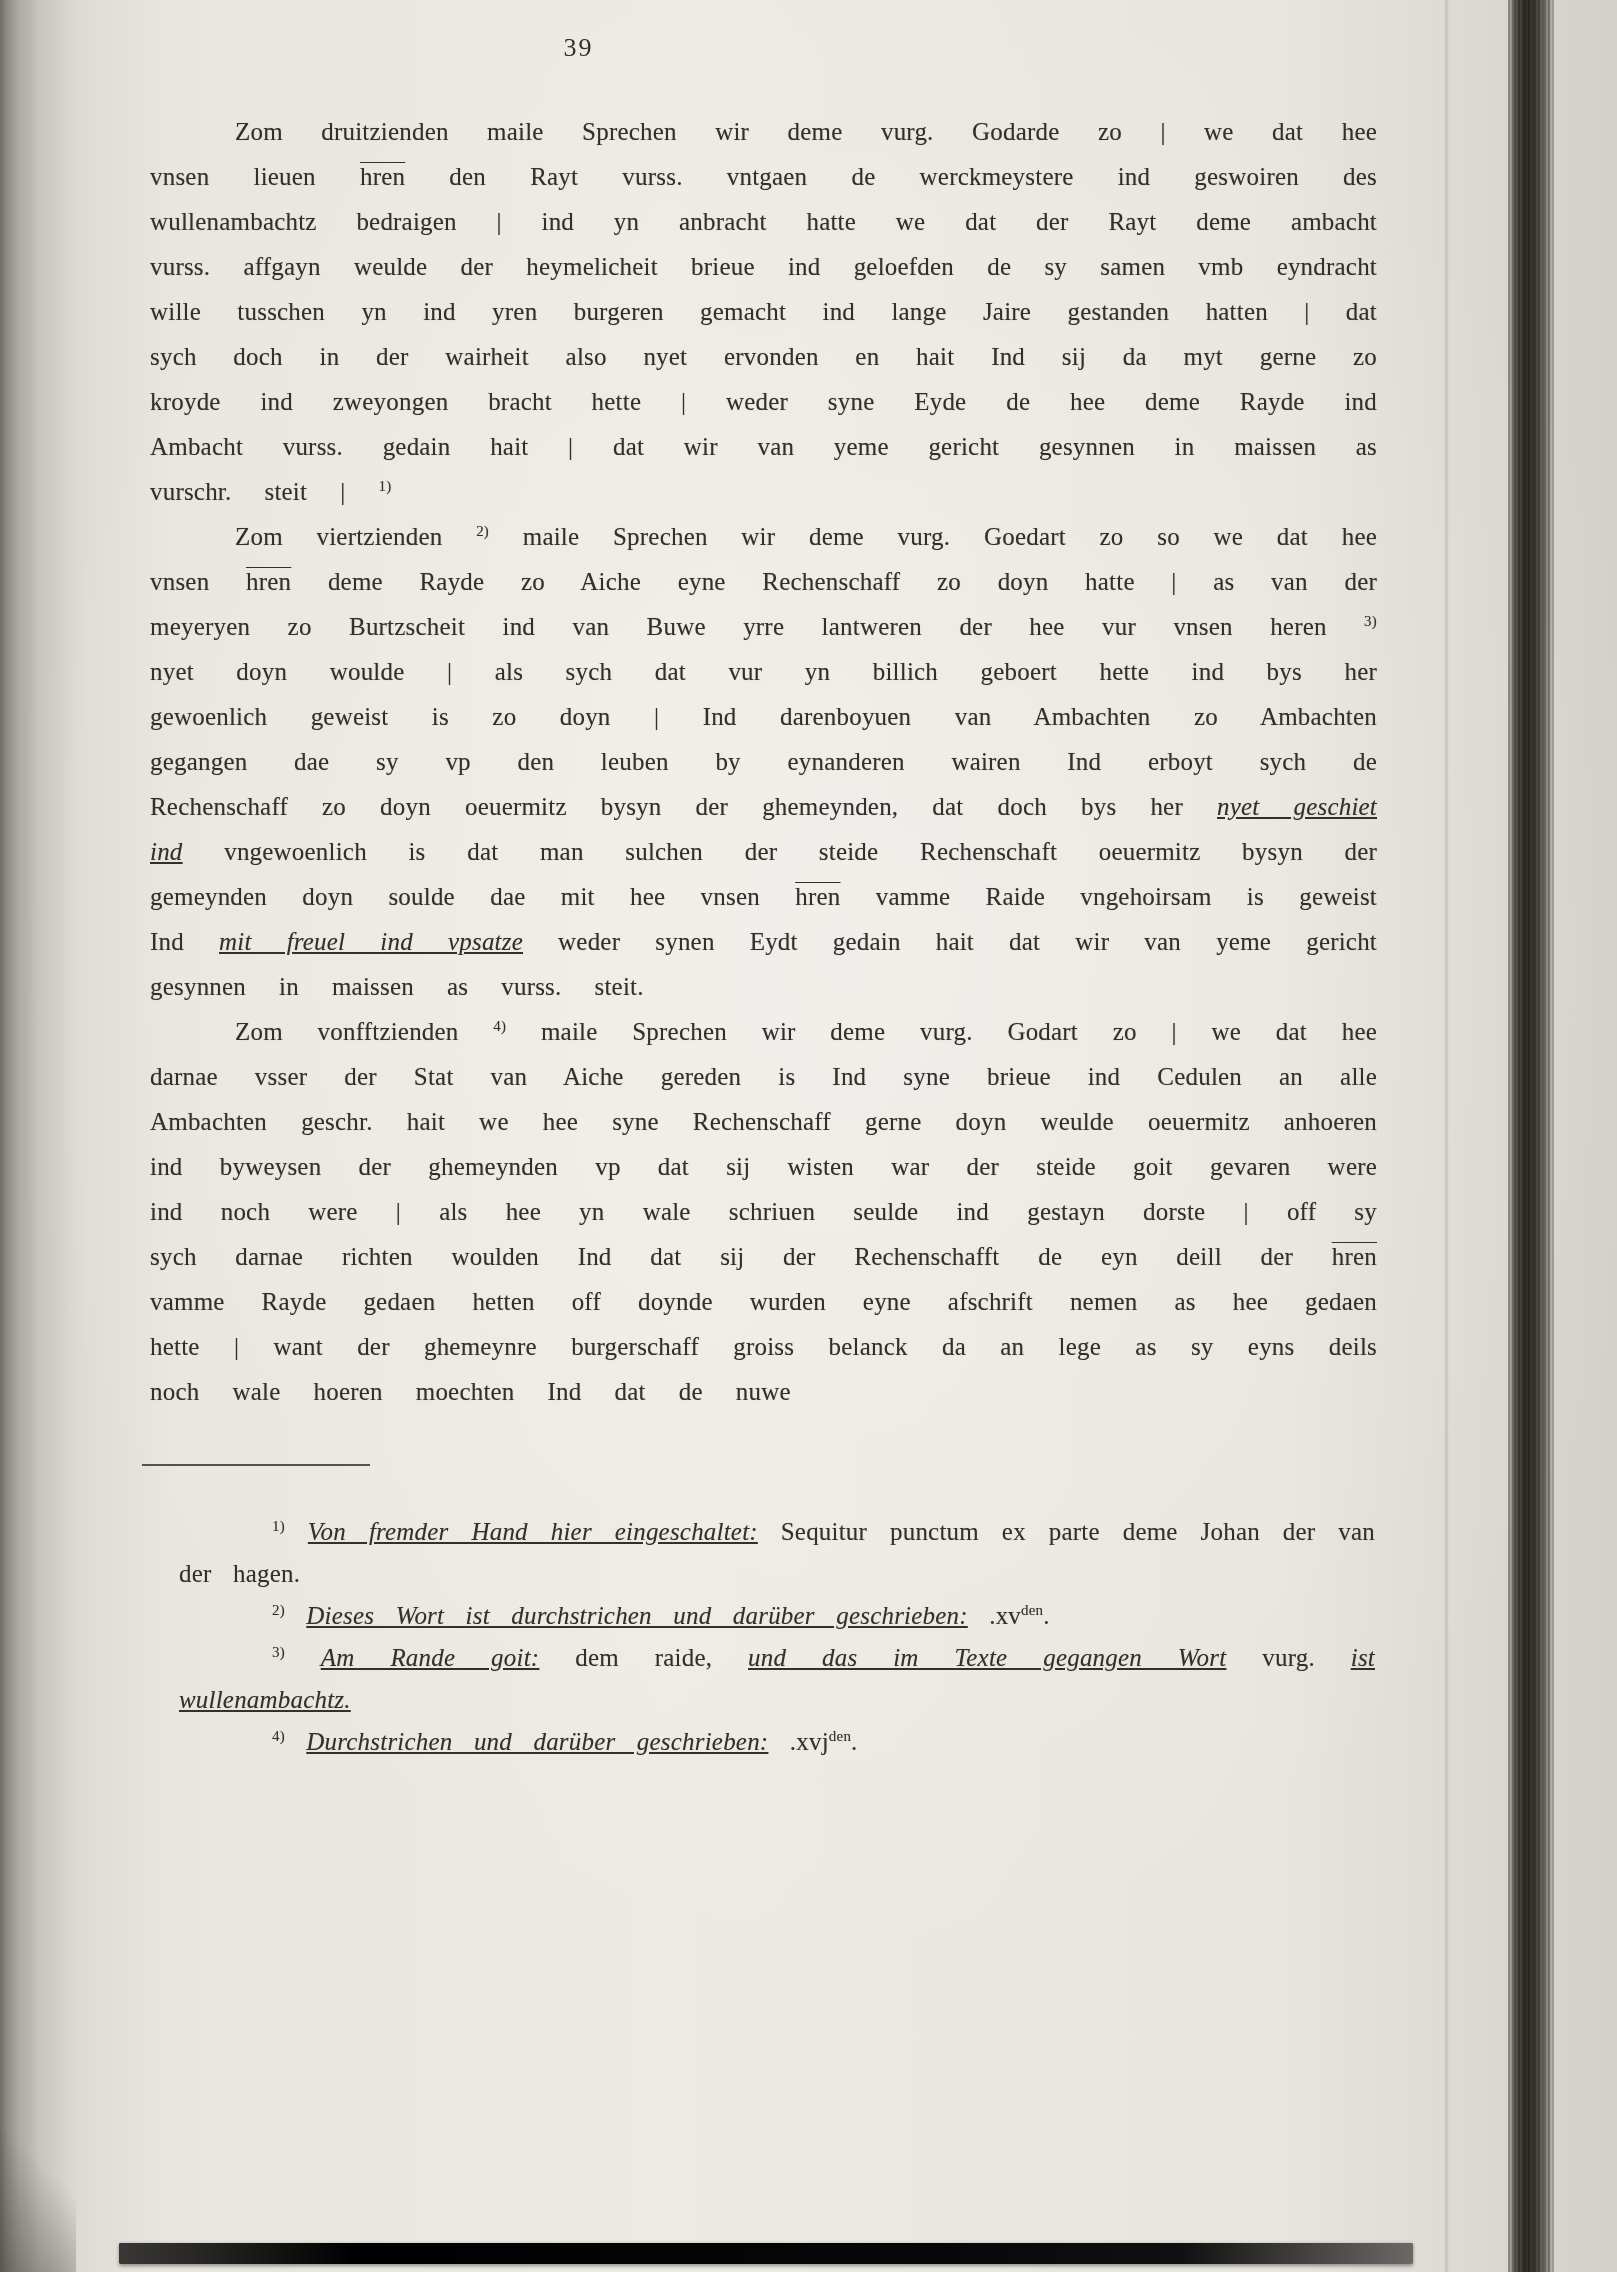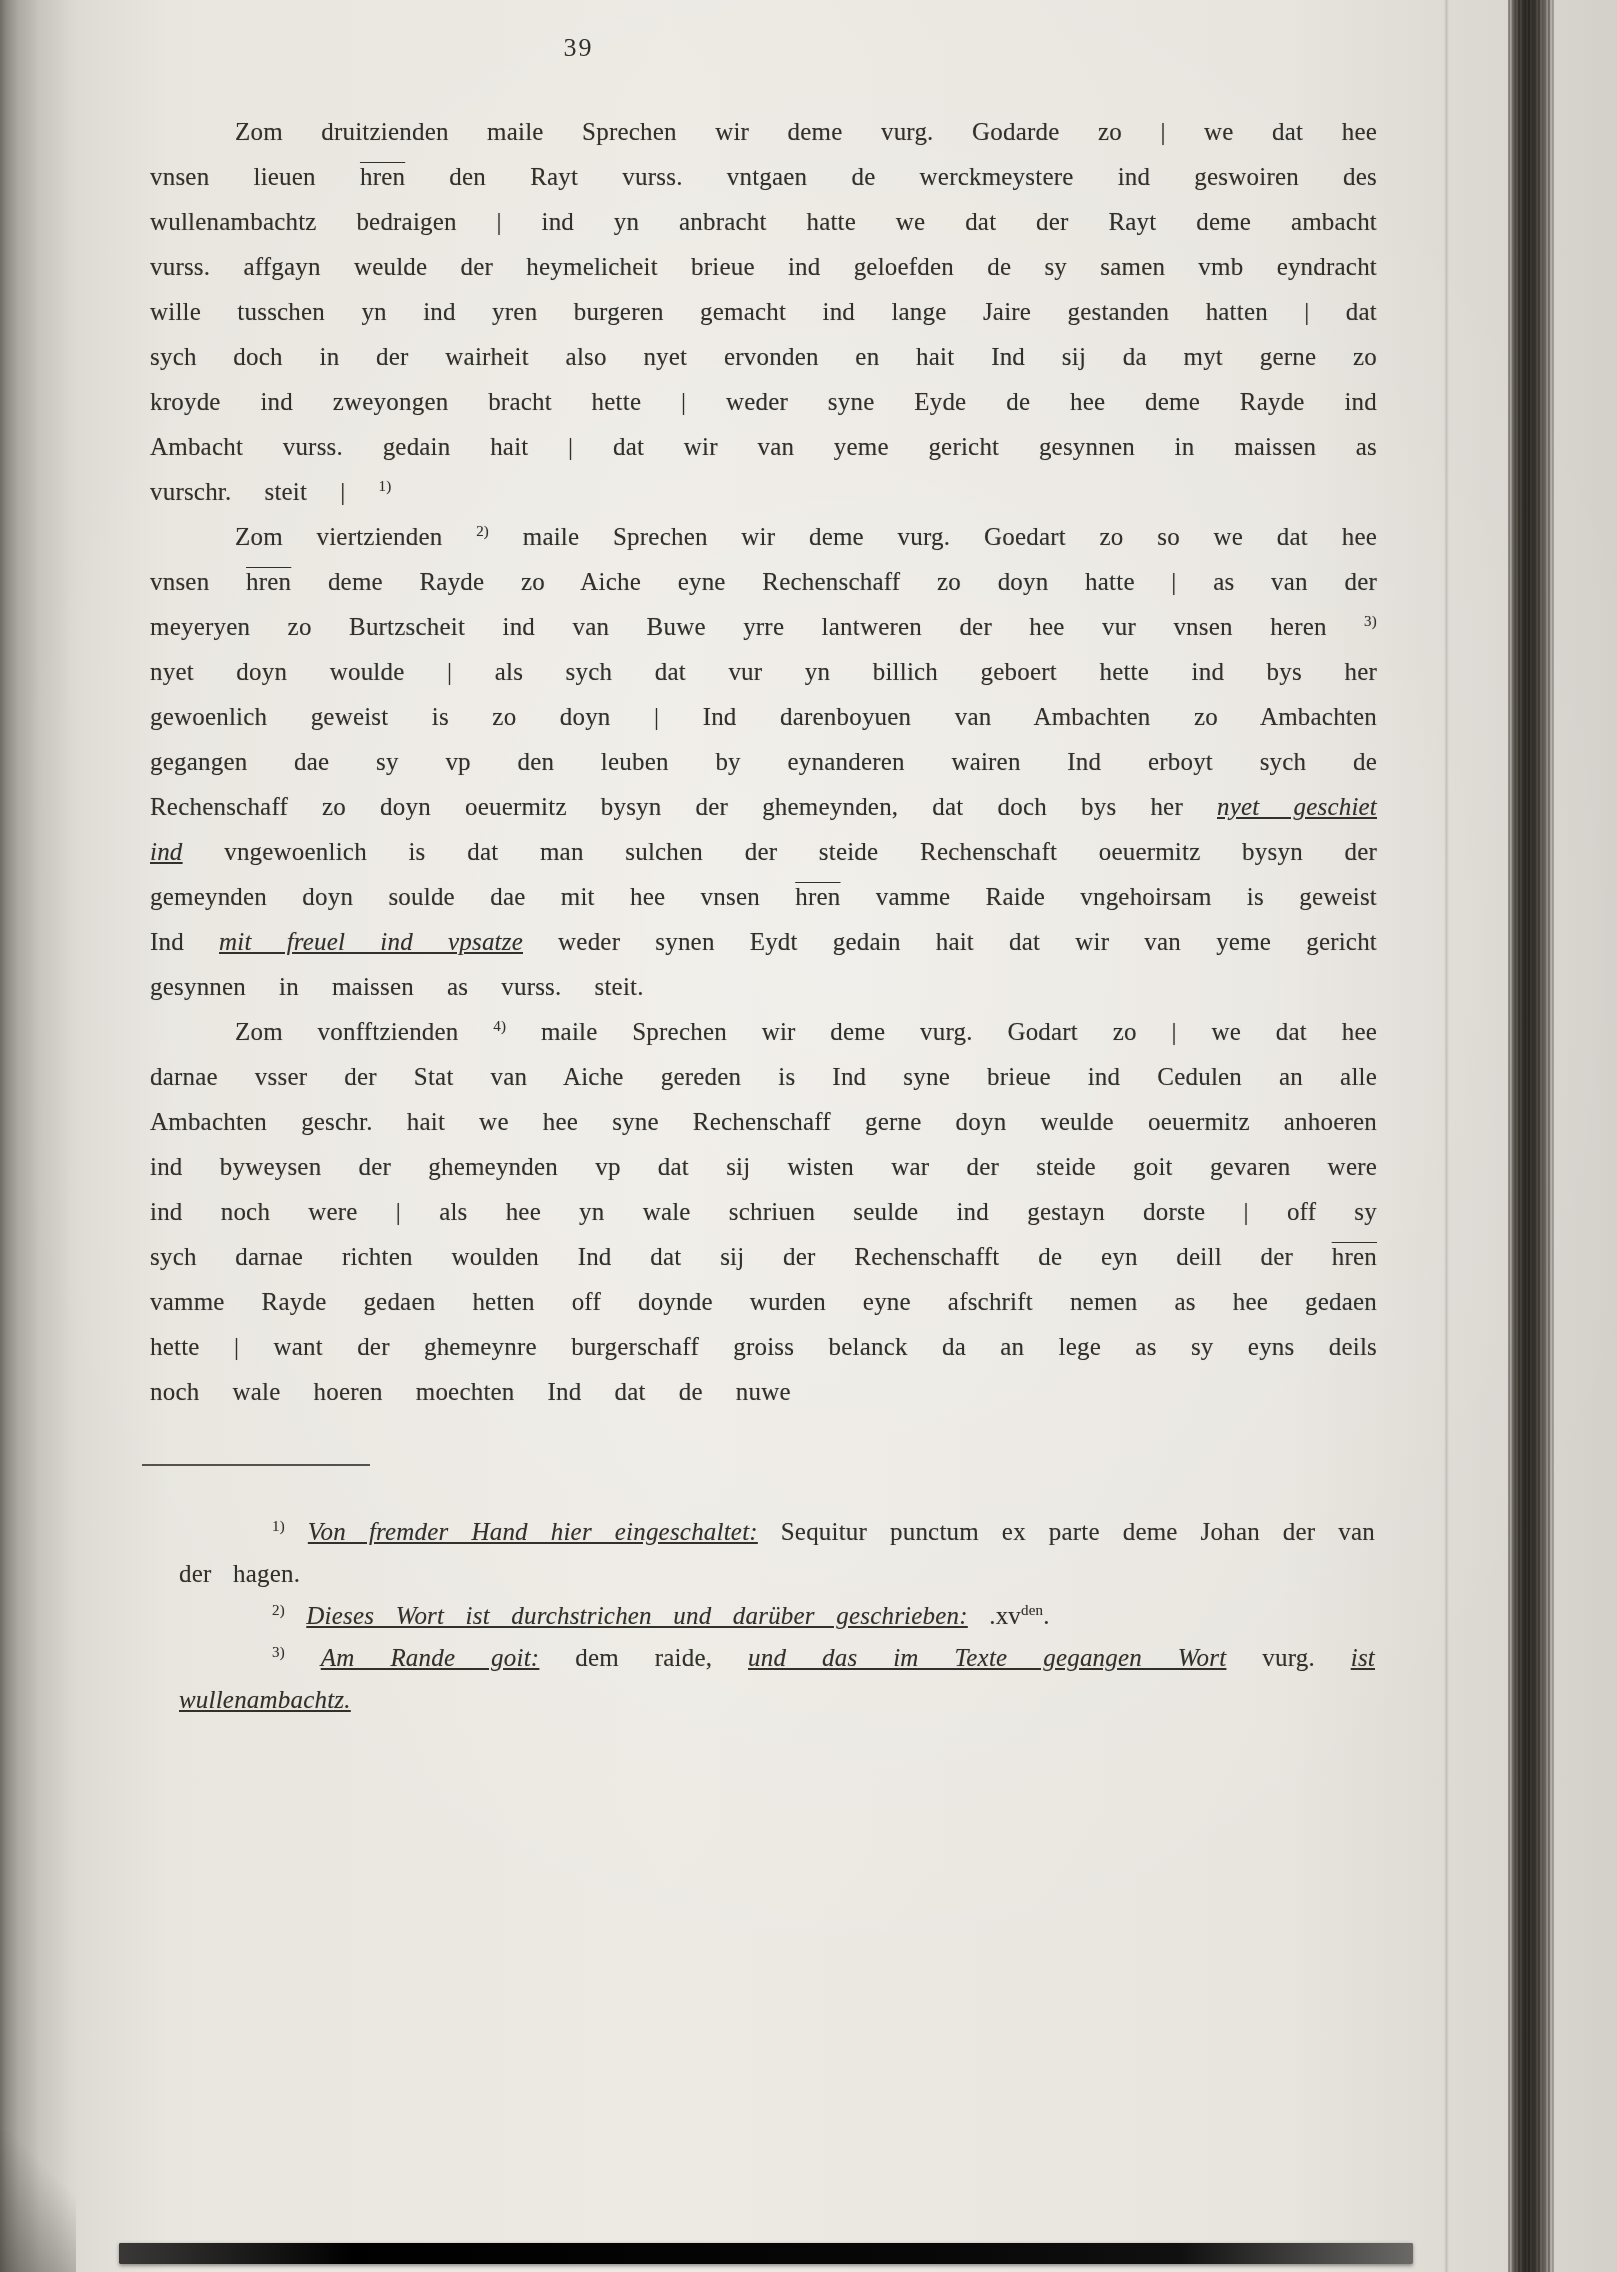--- a/index.html
+++ b/index.html
@@ -124,16 +124,17 @@
         <p class="para"><span>Zom viertzienden </span><sup>2)</sup><span> maile Sprechen wir deme vurg. Goedart zo so we dat hee vnsen </span><span class="ov">hren</span><span> deme Rayde zo Aiche eyne Rechenschaff zo doyn hatte | as van der meyeryen zo Burtzscheit ind van Buwe yrre lantweren der hee vur vnsen heren </span><sup>3)</sup><span> nyet doyn woulde | als sych dat vur yn billich geboert hette ind bys her gewoenlich geweist is zo doyn | Ind darenboyuen van Ambachten zo Ambachten gegangen dae sy vp den leuben by eynanderen wairen Ind erboyt sych de Rechenschaff zo doyn oeuermitz bysyn der ghemeynden, dat doch bys her </span><span class="it">nyet geschiet ind</span><span> vngewoenlich is dat man sulchen der steide Rechenschaft oeuermitz bysyn der gemeynden doyn soulde dae mit hee vnsen </span><span class="ov">hren</span><span> vamme Raide vngehoirsam is geweist Ind </span><span class="it">mit freuel ind vpsatze</span><span> weder synen Eydt gedain hait dat wir van yeme gericht gesynnen in maissen as vurss. steit.</span></p>
         <p class="para"><span>Zom vonfftzienden </span><sup>4)</sup><span> maile Sprechen wir deme vurg. Godart zo | we dat hee darnae vsser der Stat van Aiche gereden is Ind syne brieue ind Cedulen an alle Ambachten geschr. hait we hee syne Rechenschaff gerne doyn weulde oeuermitz anhoeren ind byweysen der ghemeynden vp dat sij wisten war der steide goit gevaren were ind noch were | als hee yn wale schriuen seulde ind gestayn dorste | off sy sych darnae richten woulden Ind dat sij der Rechenschafft de eyn deill der </span><span class="ov">hren</span><span> vamme Rayde gedaen hetten off doynde wurden eyne afschrift nemen as hee gedaen hette | want der ghemeynre burgerschaff groiss belanck da an lege as sy eyns deils noch wale hoeren moechten Ind dat de nuwe</span></p>
       </div>
 
     <div class="footnote-rule"></div>
 
     <div id="footnotes" class="footnotes-block">
         <p class="footnote"><sup>1)</sup><span> </span><span class="it">Von fremder Hand hier eingeschaltet:</span><span> Sequitur punctum ex parte deme Johan der van der hagen.</span></p>
         <p class="footnote"><sup>2)</sup><span> </span><span class="it">Dieses Wort ist durchstrichen und darüber geschrieben:</span><span> .xv</span><sup>den</sup><span>.</span></p>
         <p class="footnote"><sup>3)</sup><span> </span><span class="it">Am Rande goit:</span><span> dem raide, </span><span class="it">und das im Texte gegangen Wort</span><span> vurg. </span><span class="it">ist wullenambachtz.</span></p>
+        <p class="footnote"><sup>4)</sup><span> </span><span class="it">Durchstrichen und darüber geschrieben:</span><span> .xvj</span><sup>den</sup><span>.</span></p>
       </div>
   </div>
 </div>
 
 
 </body></html>

